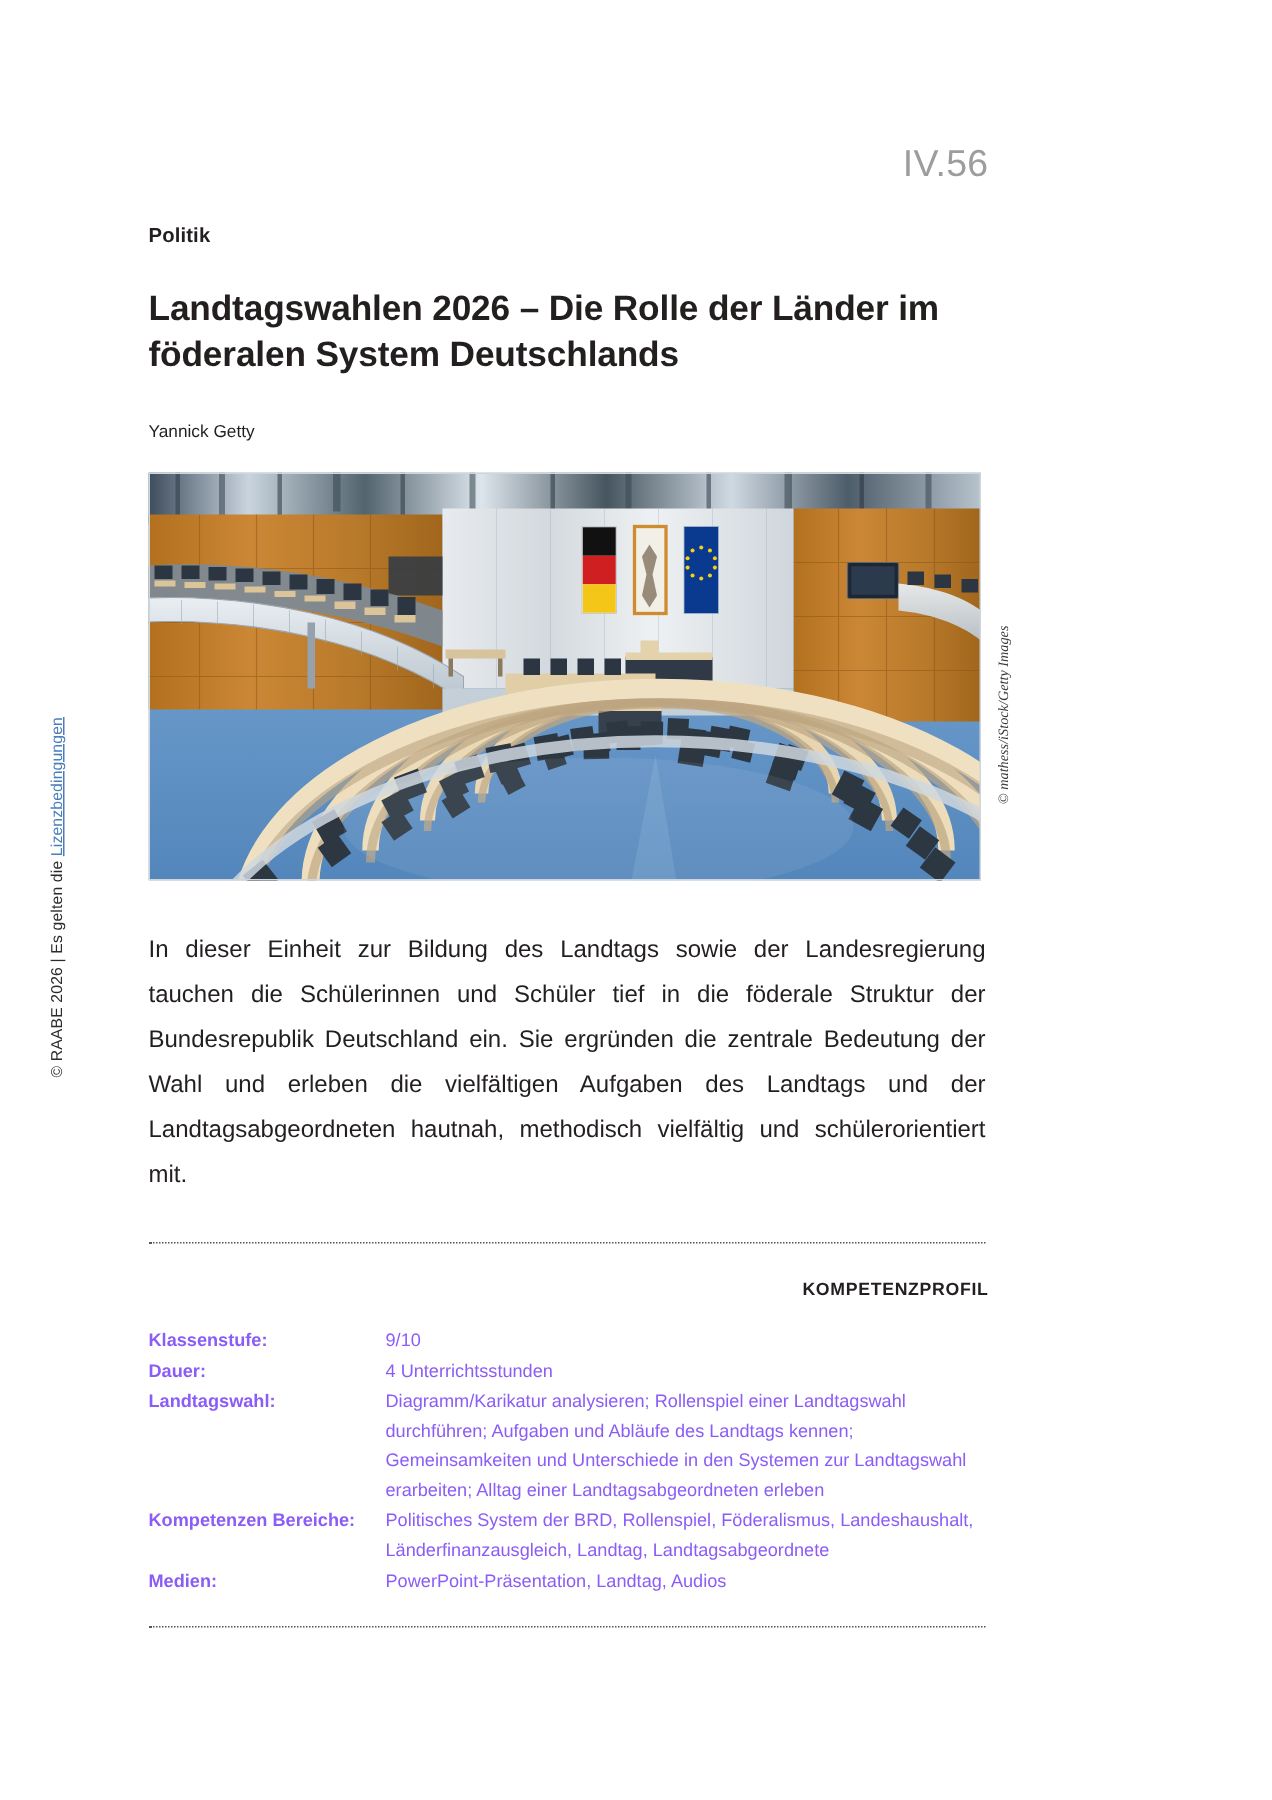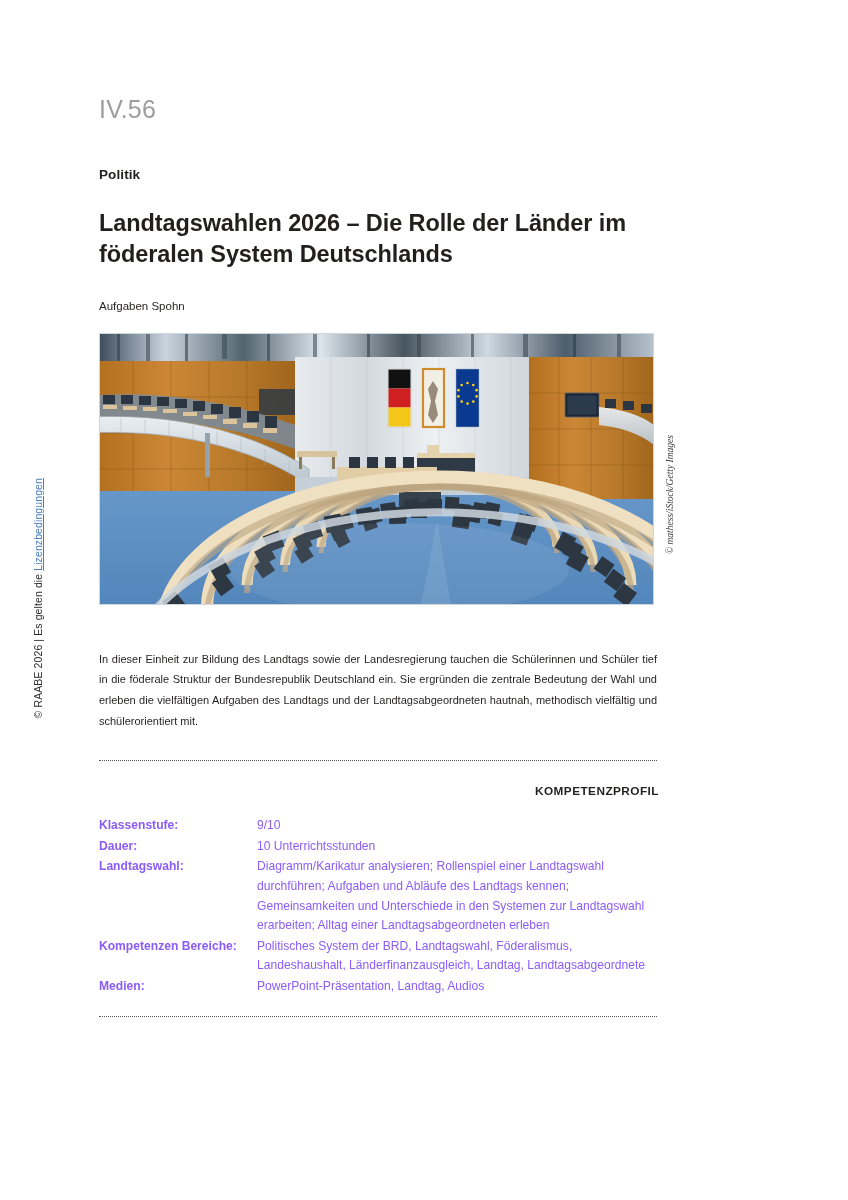--- a/index.html
+++ b/index.html
@@ -47,24 +47,25 @@
     width: 560px;
   }
 
   .issue-code {
     margin-top: 96px;
     font-size: 25px;
     color: #9d9d9d;
     font-weight: 400;
     letter-spacing: 0.2px;
     line-height: 1.1;
+    text-align: right;
   }
 
   .subject {
-    margin-top: 43px;
+    margin-top: 25px;
     font-size: 13.5px;
     font-weight: bold;
     color: #231f1f;
     letter-spacing: 0.1px;
   }
 
   .doc-title {
     margin-top: 26px;
     font-size: 23.5px;
     font-weight: bold;
@@ -101,23 +102,23 @@
     transform: rotate(-90deg) translateX(-100%);
     white-space: nowrap;
     font-size: 9.5px;
     font-style: italic;
     color: #3a3a3a;
     font-family: "Liberation Serif", "DejaVu Serif", serif;
   }
 
   
   .intro {
-    margin-top: 44px;
+    margin-top: 32px;
     width: 558px;
-    font-size: 11px;
+    font-size: 16px;
     line-height: 1.88;
     color: #231f1f;
     text-align: justify;
     text-justify: inter-word;
     hyphens: manual;
   }
 
   
   .dotted-sep {
     width: 558px;
@@ -168,21 +169,21 @@
 </div>
 
 <div class="content">
 
   <div class="issue-code">IV.56</div>
 
   <div class="subject">Politik</div>
 
   <h1 class="doc-title">Landtagswahlen 2026 – Die Rolle der Länder im föderalen System Deutschlands</h1>
 
-  <div class="author">Aufgaben Spohn</div>
+  <div class="author">Yannick Getty</div>
 
   <div class="hero-wrap">
     <svg class="hero-img" viewBox="0 0 555 272" preserveAspectRatio="none" role="img">
       <defs>
         <linearGradient id="floorGrad" x1="0" y1="0" x2="0" y2="1">
           <stop offset="0%" stop-color="#82a9d0"></stop>
           <stop offset="45%" stop-color="#6d9ccd"></stop>
           <stop offset="100%" stop-color="#5386bb"></stop>
         </linearGradient>
         <linearGradient id="woodGrad" x1="0" y1="0" x2="1" y2="0">
@@ -482,29 +483,29 @@
   <div class="profile-heading">KOMPETENZPROFIL</div>
 
   <table class="profile-table">
     <tbody>
       <tr>
         <td class="profile-label">Klassenstufe:</td>
         <td class="profile-value">9/10</td>
       </tr>
       <tr>
         <td class="profile-label">Dauer:</td>
-        <td class="profile-value">10 Unterrichtsstunden</td>
+        <td class="profile-value">4 Unterrichtsstunden</td>
       </tr>
       <tr>
         <td class="profile-label">Landtagswahl:</td>
         <td class="profile-value">Diagramm/Karikatur analysieren; Rollenspiel einer Landtagswahl durchführen; Aufgaben und Abläufe des Landtags kennen; Gemeinsamkeiten und Unterschiede in den Systemen zur Landtagswahl erarbeiten; Alltag einer Landtagsabgeordneten erleben</td>
       </tr>
       <tr>
         <td class="profile-label">Kompetenzen Bereiche:</td>
-        <td class="profile-value">Politisches System der BRD, Landtagswahl, Föderalismus, Landeshaushalt, Länderfinanzausgleich, Landtag, Landtagsabgeordnete</td>
+        <td class="profile-value">Politisches System der BRD, Rollenspiel, Föderalismus, Landeshaushalt, Länderfinanzausgleich, Landtag, Landtagsabgeordnete</td>
       </tr>
       <tr>
         <td class="profile-label">Medien:</td>
         <td class="profile-value">PowerPoint-Präsentation, Landtag, Audios</td>
       </tr>
     </tbody>
   </table>
 
   <hr class="dotted-sep sep-bottom">
 

